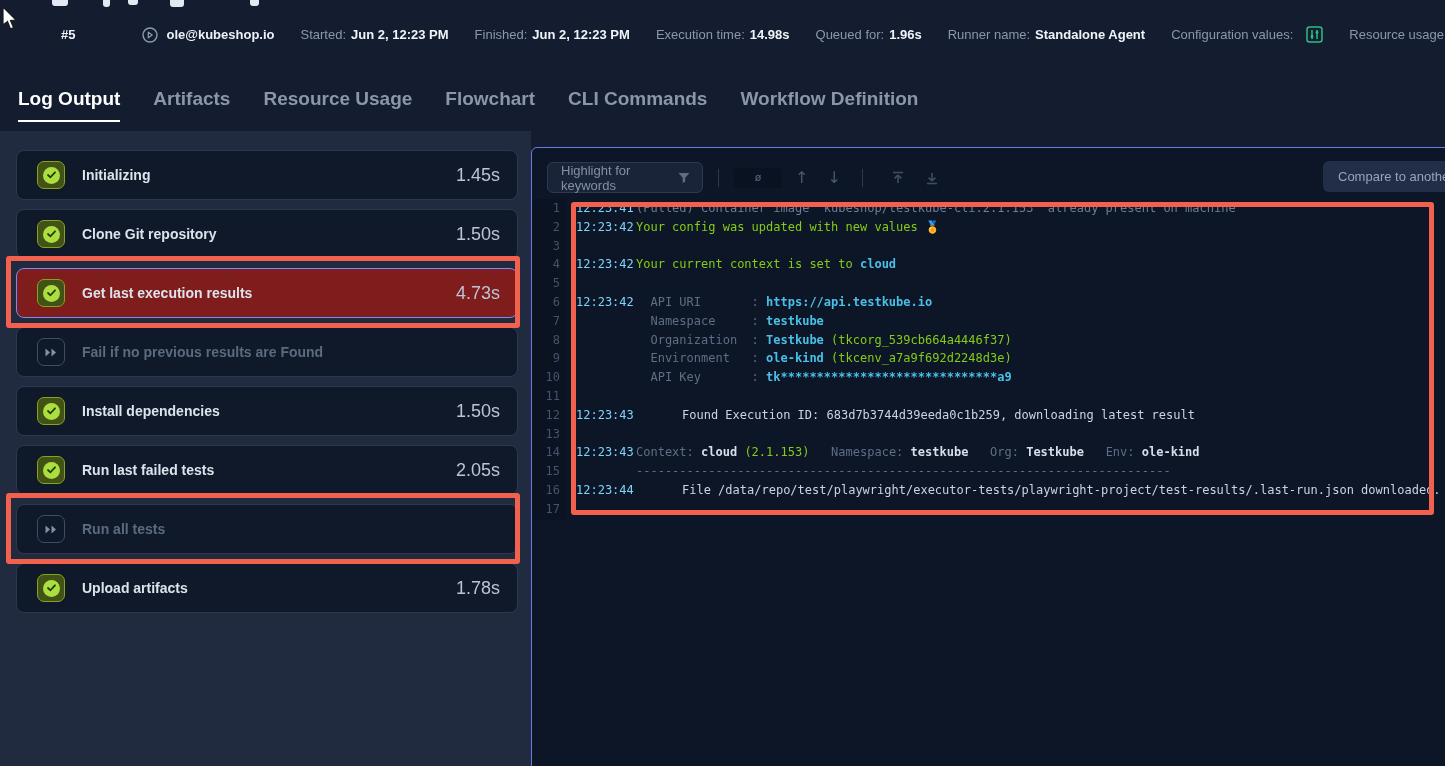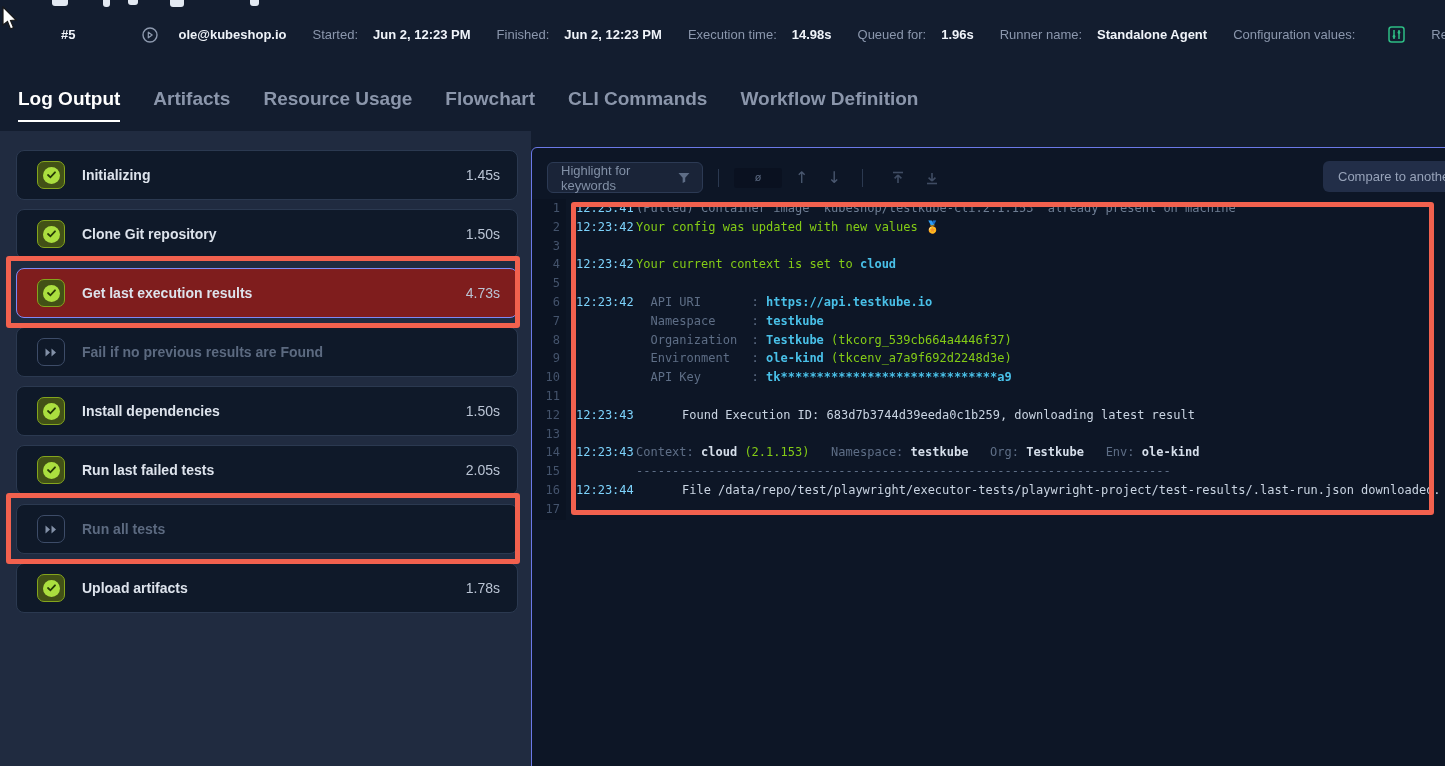--- a/index.html
+++ b/index.html
@@ -11,40 +11,40 @@
   .title-frag { position:absolute; top:0; left:0; height:8px; width:400px; }
   .title-frag i { position:absolute; top:0; background:#e3e9f2; border-radius:0 0 3px 3px; }
 
   
   .cursor { position:absolute; left:2px; top:6px; z-index:60; }
 
   
   .meta-row { position:absolute; left:61px; top:26px; display:flex; align-items:center; gap:26px;
               font-size:13px; color:#8b97ad; white-space:nowrap; }
   .meta-row .exec-num { color:#f2f5fa; font-weight:bold; }
-  .user-group { display:flex; align-items:center; gap:20px; color:#eef2f8; font-weight:bold;padding-left:41px; }
-  .meta-item { display:flex; align-items:center; gap:15px; }
+  .user-group { display:flex; align-items:center; gap:8px; color:#eef2f8; font-weight:bold;padding-left:41px; }
+  .meta-item { display:flex; align-items:center; gap:5px; }
   .meta-item .val { color:#f0f4fa; font-weight:bold; }
   .meta-item .cfg-icon, .meta-item .pulse-icon { display:none; margin-left:3px; }
 
   
   .tab-bar { position:absolute; left:18px; top:88px; display:flex; gap:33px; }
   .tab { font-size:19px; font-weight:bold; color:#8b96ab; padding-bottom:12px; position:relative; cursor:pointer; }
   .tab.active { color:#ffffff; }
   .tab.active::after { content:""; position:absolute; left:0; right:0; bottom:0; height:2.5px; background:#ffffff; }
 
   
   .sidebar { position:absolute; left:0; top:131px; width:531px; height:635px; background:#202b40; }
   .steps { position:absolute; left:16px; top:19px; width:502px; display:flex; flex-direction:column; gap:9px; }
   .step-card { height:50px; border-radius:8px; background:#0f1929; border:1px solid #2b3950;
                display:flex; align-items:center; padding:0 17px 0 20px; cursor:pointer; }
   .step-card.selected { border:1.5px solid #7d89f6; background:#7f1d1d; }
   .step-label { margin-left:17px; font-size:14px; font-weight:bold; color:#dde3ec; flex:1; }
   .step-card.skipped .step-label { color:#5c6a80; }
-  .step-duration { font-size:14px; color:#bac4d4; }
+  .step-duration { font-size:18px; color:#bac4d4; }
   .icon-pass { width:28px; height:28px; border-radius:7px; background:#425116; border:1.5px solid #84a51c;
                display:flex; align-items:center; justify-content:center; flex:none; }
   .icon-pass .dot { width:17px; height:17px; border-radius:50%; background:#abdf3f;
                     display:flex; align-items:center; justify-content:center; }
   .icon-skip { width:28px; height:28px; border-radius:7px; border:1.5px solid #3d4c68;
                display:flex; align-items:center; justify-content:center; flex:none; }
 
   
   .log-panel { position:absolute; left:531px; top:147px; width:922px; height:640px;
                background:#0d1626; border:1.5px solid #6b79e8; border-radius:6px; }

